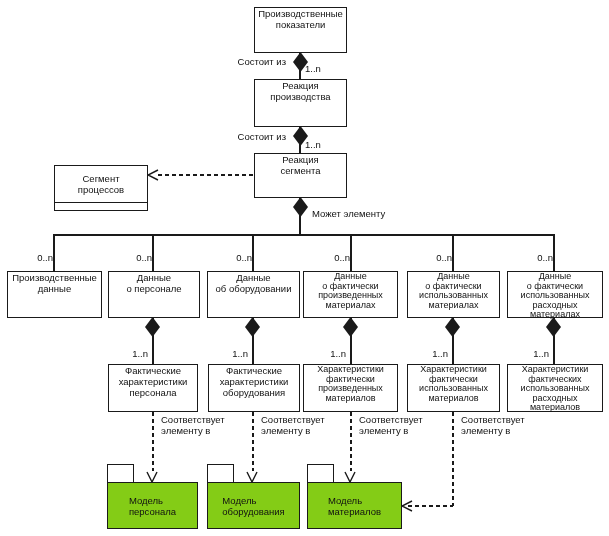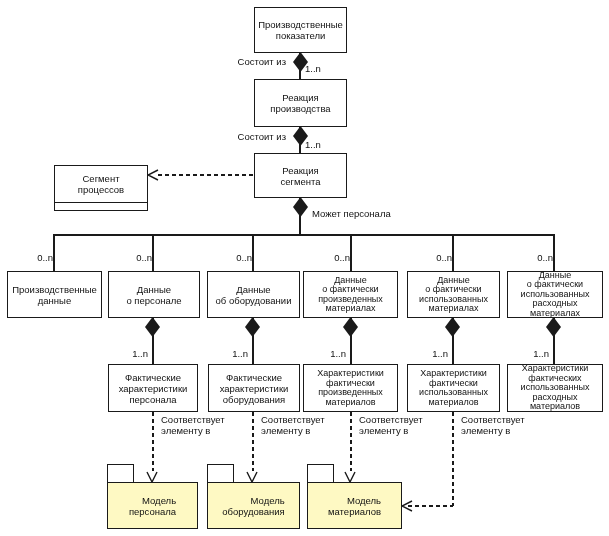--- a/index.html
+++ b/index.html
@@ -3,33 +3,33 @@
 <meta charset="utf-8">
 <style>
   html,body{margin:0;padding:0;background:#ffffff;}
   .stage{
     position:relative;width:609px;height:536px;background:#ffffff;overflow:hidden;
     font-family:"Liberation Sans","DejaVu Sans",sans-serif;color:#111;
   }
   
   .box{
     position:absolute;box-sizing:border-box;background:#fff;border:1.6px solid #1a1a1a;
-    display:flex;align-items:center;justify-content:center;text-align:center;
+    display:flex;align-items:flex-start;justify-content:center;text-align:center;
     font-size:9.5px;line-height:11px;white-space:pre-line;z-index:3;
   }
   .dense{font-size:9px;line-height:9.5px;}
   .box .bt{display:block;width:100%;}
   .col{flex-direction:column;align-items:stretch;margin-top:12px;}
   .col .grow{flex:1;display:flex;align-items:center;justify-content:center;}
   .comp{height:7px;border-top:1.6px solid #1a1a1a;}
   
   .tab{position:absolute;box-sizing:border-box;border:1.6px solid #1a1a1a;background:#fff;z-index:2;}
   .pbody{
-    position:absolute;box-sizing:border-box;border:1.6px solid #1a1a1a;background:#fef9c3;
-    display:flex;align-items:center;justify-content:center;text-align:right;
+    position:absolute;box-sizing:border-box;border:1.6px solid #1a1a1a;background:#84cc16;
+    display:flex;align-items:center;justify-content:center;text-align:left;
     font-size:9.5px;line-height:11px;white-space:pre-line;z-index:3;
   }
   
   .lv{position:absolute;width:1.6px;background:#1a1a1a;z-index:1;}
   .lh{position:absolute;height:1.6px;background:#1a1a1a;z-index:1;}
   .dv{position:absolute;width:1.6px;z-index:1;
       background:repeating-linear-gradient(to bottom,#1a1a1a 0 4px,transparent 4px 7px);}
   .dh{position:absolute;height:1.6px;z-index:1;
       background:repeating-linear-gradient(to right,#1a1a1a 0 4px,transparent 4px 7px);}
   .dia{position:absolute;width:15px;height:20px;background:#1a1a1a;z-index:4;
@@ -252,21 +252,21 @@
 оборудования</span></div>
   <div class="tab" id="p3t"></div>
   <div class="pbody" id="p3b">
     <span class="bt">Модель
 материалов</span></div>
 
   <div class="lbl r" id="lc1">Состоит из</div>
   <div class="lbl" id="lm1">1..n</div>
   <div class="lbl r" id="lc2">Состоит из</div>
   <div class="lbl" id="lm2">1..n</div>
-  <div class="lbl" id="lmay">Может персонала</div>
+  <div class="lbl" id="lmay">Может элементу</div>
 
   <div class="lbl r" id="l0a">0..n</div>
   <div class="lbl r" id="l0b">0..n</div>
   <div class="lbl r" id="l0c">0..n</div>
   <div class="lbl r" id="l0d">0..n</div>
   <div class="lbl r" id="l0e">0..n</div>
   <div class="lbl r" id="l0f">0..n</div>
 
   <div class="lbl r" id="l1a">1..n</div>
   <div class="lbl r" id="l1b">1..n</div>

